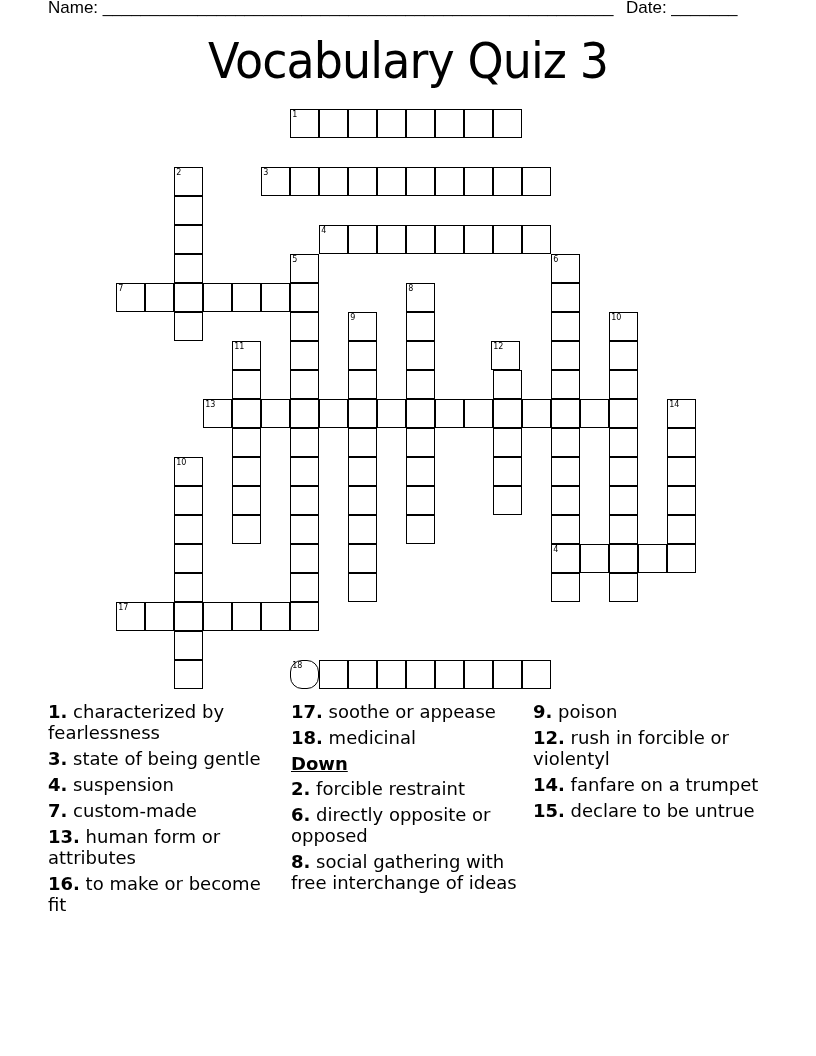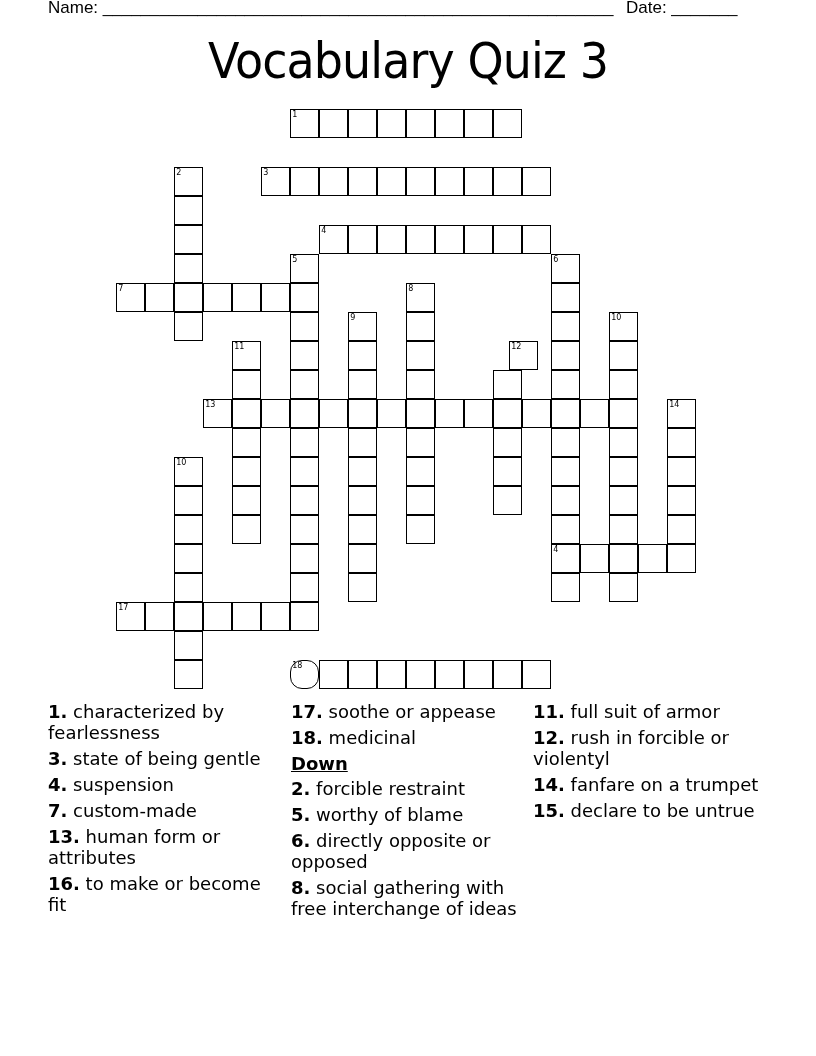--- a/index.html
+++ b/index.html
@@ -144,21 +144,21 @@
     <div class="cell" style="left: 493px; top: 464px;"></div>
     <div class="cell" style="left: 116px; top: 232px;">
       <span class="num">11</span>
     </div>
     <div class="cell" style="left: 116px; top: 261px;"></div>
     <div class="cell" style="left: 116px; top: 290px;"></div>
     <div class="cell" style="left: 116px; top: 319px;"></div>
     <div class="cell" style="left: 116px; top: 348px;"></div>
     <div class="cell" style="left: 116px; top: 377px;"></div>
     <div class="cell" style="left: 116px; top: 406px;"></div>
-    <div class="cell" style="left: 393px; top: 232px;">
+    <div class="cell" style="left: 375px; top: 232px;">
       <span class="num">12</span>
     </div>
     <div class="cell" style="left: 377px; top: 261px;"></div>
     <div class="cell" style="left: 377px; top: 290px;"></div>
     <div class="cell" style="left: 377px; top: 319px;"></div>
     <div class="cell" style="left: 377px; top: 348px;"></div>
     <div class="cell" style="left: 377px; top: 377px;"></div>
     <div class="cell" style="left: 87px; top: 290px;">
       <span class="num">13</span>
     </div>
@@ -216,23 +216,22 @@
   <div class="clue"><b>7.</b><span> custom-made</span></div>
   <div class="clue"><b>13.</b><span> human form or attributes</span></div>
   <div class="clue"><b>16.</b><span> to make or become fit</span></div>
 </div>
 
 <div class="clues col2">
   <div class="clue"><b>17.</b><span> soothe or appease</span></div>
   <div class="clue"><b>18.</b><span> medicinal</span></div>
   <div class="heading">Down</div>
   <div class="clue"><b>2.</b><span> forcible restraint</span></div>
-  <div class="clue"><b>5.</b><span> worthy of blame</span></div>
   <div class="clue"><b>6.</b><span> directly opposite or opposed</span></div>
   <div class="clue"><b>8.</b><span> social gathering with free interchange of ideas</span></div>
 </div>
 
 <div class="clues col3">
-  <div class="clue"><b>11.</b><span> full suit of armor</span></div>
+  <div class="clue"><b>9.</b><span> poison</span></div>
   <div class="clue"><b>12.</b><span> rush in forcible or violentyl</span></div>
   <div class="clue"><b>14.</b><span> fanfare on a trumpet</span></div>
   <div class="clue"><b>15.</b><span> declare to be untrue</span></div>
 </div>
 
 </body></html>

